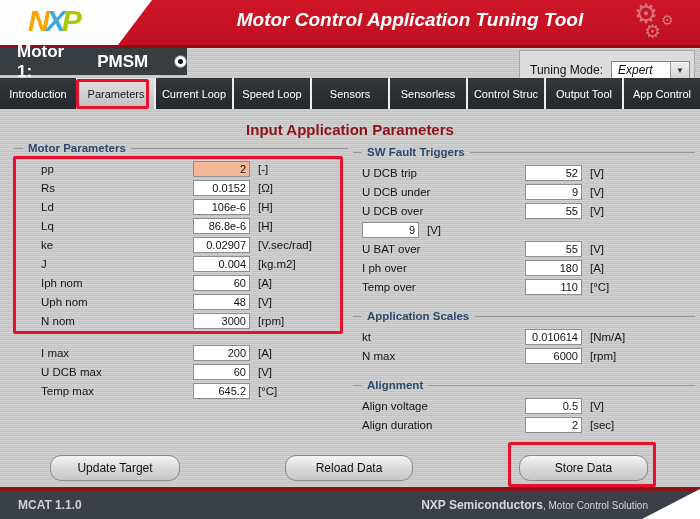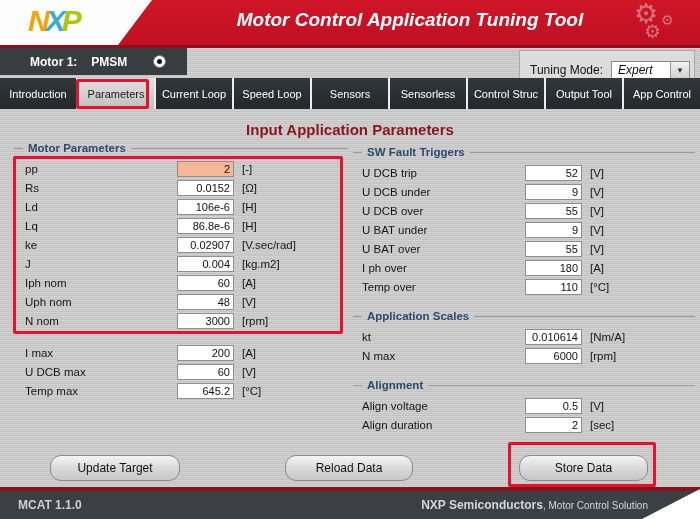--- a/index.html
+++ b/index.html
@@ -21,21 +21,21 @@
   .app-title { position:absolute; left:190px; top:9px; width:440px; text-align:center;
     color:#ffffff; font-size:19px; font-weight:bold; font-style:italic; }
   .gears { position:absolute; right:6px; top:0; width:62px; height:45px; color:#d4737d; }
   .gears .g1{ position:absolute; left:2px; top:-2px; font-size:27px; }
   .gears .g2{ position:absolute; left:29px; top:12px; font-size:14px; }
   .gears .g3{ position:absolute; left:12px; top:20px; font-size:19px; }
 
   
   .motor-bar { position:absolute; left:0; top:48px; width:700px; height:27px; }
   .motor-block { position:absolute; left:0; top:0; width:187px; height:27px; background:#383d42;
-    color:#fff; font-size:12px; font-weight:bold; display:flex; align-items:center; padding-left:30px; }
+    color:#fff; font-size:17px; font-weight:bold; display:flex; align-items:center; padding-left:17px; }
   .motor-block .sep{ width:14px; }
   .radio { margin-left:26px; width:13px; height:13px; border-radius:50%; background:#fff;
     border:1px solid #777; display:flex; align-items:center; justify-content:center; }
   .radio::after{ content:""; width:5px; height:5px; border-radius:50%; background:#111; }
   .tuning-panel { position:absolute; right:5px; top:2px; height:40px; background:#dcdcdc;
     border:1px solid #a8a8a8; display:flex; align-items:center; padding:0 4px 0 10px; }
   .tuning-label { font-size:12px; color:#111; margin-right:8px; }
   .tuning-select { display:flex; align-items:stretch; height:19px; border:1px solid #8c8c8c; background:#fff; }
   .tuning-value { width:58px; font-size:12px; font-style:italic; color:#111; display:flex; align-items:center; padding-left:6px; }
   .tuning-arrow { width:19px; background:linear-gradient(180deg,#f2f2f2,#cfcfcf); border-left:1px solid #9a9a9a;
@@ -55,21 +55,21 @@
   .col-left { left:14px; top:141px; width:334px; }
   .col-right { left:353px; top:145px; width:342px; }
 
   .group { margin-bottom:13px; }
   .legend { display:flex; align-items:center; height:14px; margin-bottom:4px; }
   .legend .dash { width:9px; border-top:1px solid #9a9a9a; }
   .legend .txt { padding:0 5px; font-size:11.5px; font-weight:bold; color:#2d4a6e; white-space:nowrap; }
   .legend .line { flex:1; border-top:1px solid #9a9a9a; }
 
   .prow { display:flex; align-items:center; height:19px; }
-  .col-left .prow { padding-left:11px; }
+  .col-left .prow { padding-left:27px; }
   .col-right .prow { padding-left:9px; }
   .plabel { font-size:11.5px; color:#161616; }
   .col-left .plabel { width:152px; }
   .col-right .plabel { width:163px; }
   .pinput { width:57px; height:16px; border:1px solid #8f8f8f; background:#fff; font-family:"Liberation Sans",sans-serif;
     font-size:11px; color:#111; text-align:right; padding-right:3px; }
   .pinput.hl { background:#f5b896; }
   .punit { margin-left:8px; font-size:11.5px; color:#161616; white-space:nowrap; }
 
   
@@ -229,21 +229,20 @@
           <span class="plabel">U DCB under</span>
           <input type="text" class="pinput" value="9" style="">
           <span class="punit">[V]</span>
         </div>
         <div class="prow">
           <span class="plabel">U DCB over</span>
           <input type="text" class="pinput" value="55" style="">
           <span class="punit">[V]</span>
         </div>
         <div class="prow">
-          <span class="plabel">U BAT under</span>
           <input type="text" class="pinput" value="9" style="">
           <span class="punit">[V]</span>
         </div>
         <div class="prow">
           <span class="plabel">U BAT over</span>
           <input type="text" class="pinput" value="55" style="">
           <span class="punit">[V]</span>
         </div>
         <div class="prow">
           <span class="plabel">I ph over</span>

